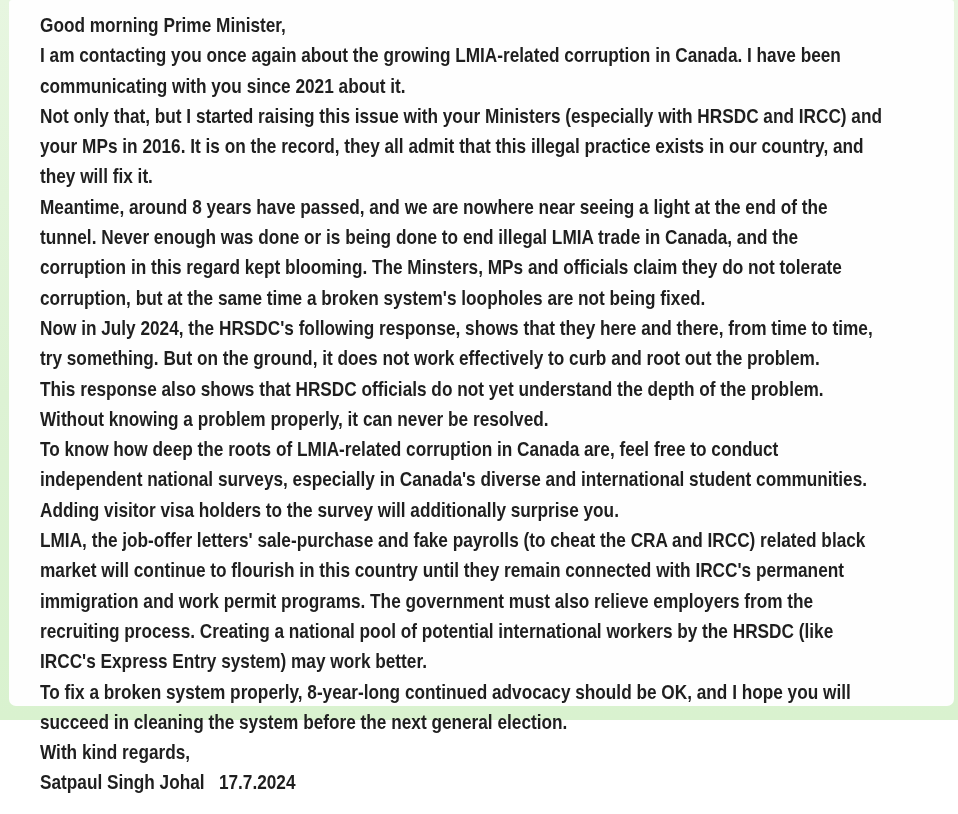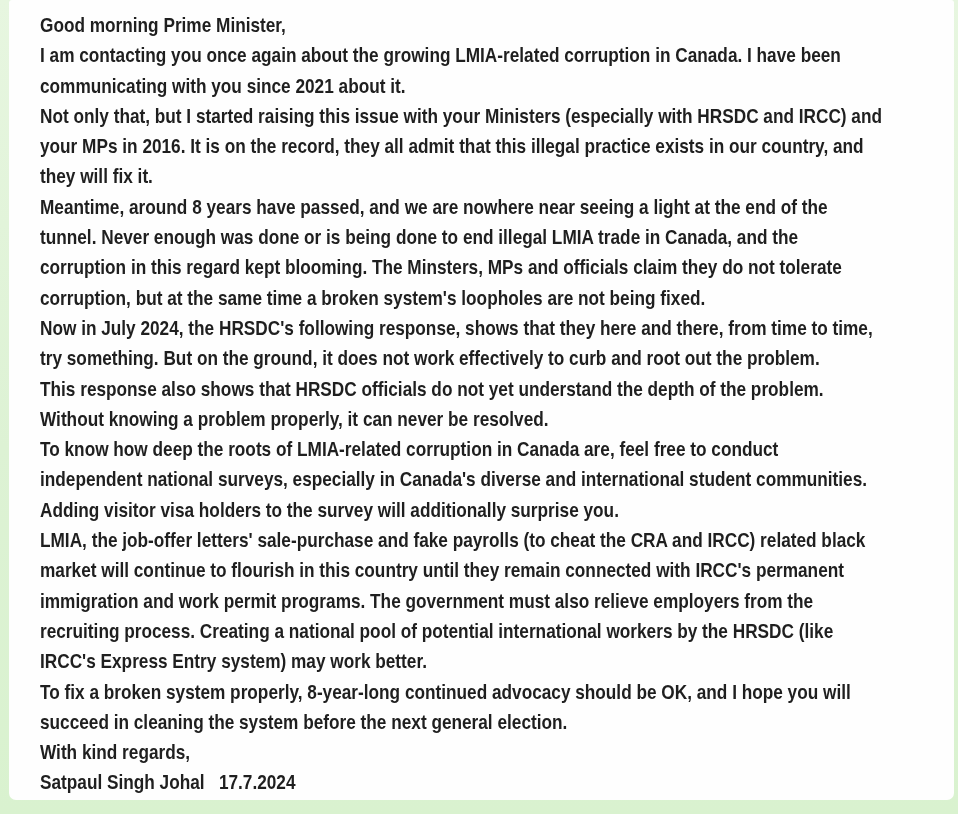--- a/index.html
+++ b/index.html
@@ -9,21 +9,21 @@
   body {
     width: 958px;
     height: 814px;
     overflow: hidden;
     background: #ffffff;
     font-family: "Liberation Sans", sans-serif;
   }
   .frame {
     position: relative;
     width: 958px;
-    height: 814px;
+    height: 720px;
     background: linear-gradient(180deg, #e7f6e0 0%, #ddf2d4 55%, #d9f2cf 100%);
   }
   .page {
     position: absolute;
     left: 9px;
     top: 0px;
     right: 4px;
     bottom: 14px;
     background: #fefefe;
     border-radius: 3px 3px 7px 7px;

